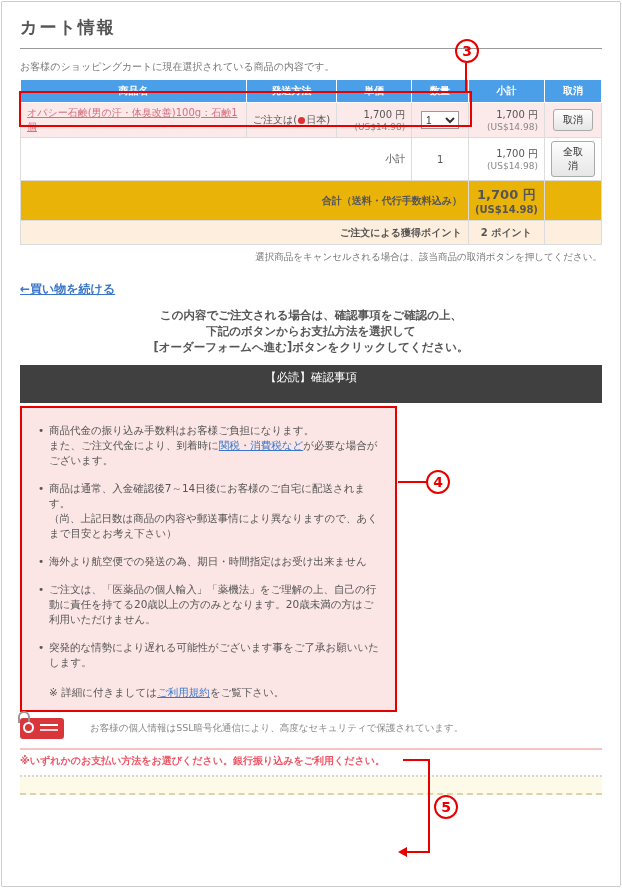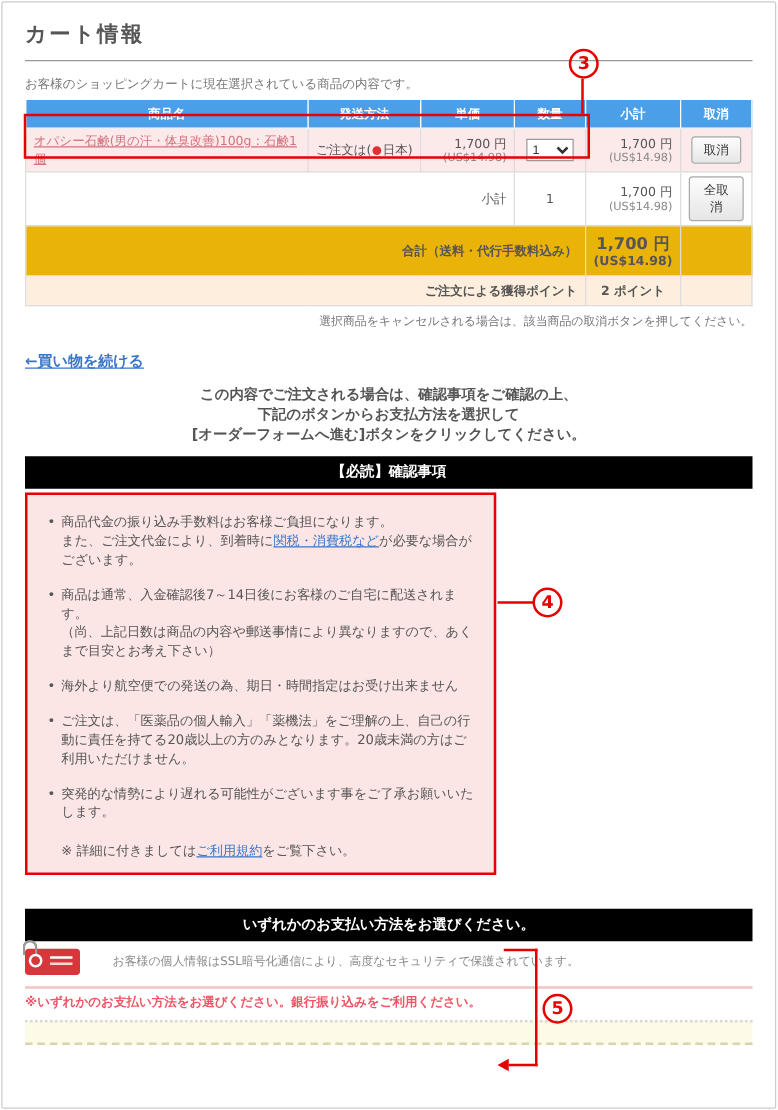--- a/index.html
+++ b/index.html
@@ -44,21 +44,21 @@
   .total-cell .yen { font-size:13px; display:block; }
   .total-cell .usd { font-size:10px; display:block; }
   .points-label { font-size:10.5px; font-weight:bold; color:#f08433; }
   .points-cell { text-align:center; font-size:10.5px; font-weight:bold; color:#f08433;margin-top:37px; }
   .cancel-note { text-align:right; font-size:9.5px; color:#777; margin-top:6px; }
 
   .continue-link { display:inline-block; margin-top:17px; font-size:12px; font-weight:bold; color:#3a77c9; text-decoration:underline; }
 
   .instructions { margin-top:9px; text-align:center; font-size:11.5px; font-weight:bold; color:#555; line-height:16px; }
 
-  .red-banner { margin-top:10px; background:#000000; color:#fff; font-size:11.5px; font-weight:bold; text-align:center; padding:5px 0 6px; }
+  .red-banner { margin-top:10px; background:#404040; color:#fff; font-size:11.5px; font-weight:normal; text-align:center; padding:5px 0 18px; }
 
   
   .confirm-box { margin-top:3px; width:377px; min-height:258px; background:#fbe5e5; border:2px solid #e60000; padding:15px 14px 10px 16px; }
   .confirm-box ul { list-style:none; }
   .confirm-box li { font-size:10.5px; color:#555; line-height:15px; margin-bottom:13px; padding-left:11px; position:relative; white-space:pre-line; }
   .confirm-box li::before { content:"•"; position:absolute; left:0; top:0; color:#555; }
   .confirm-box a { color:#3a77c9; text-decoration:underline; }
   .confirm-note { font-size:10.5px; color:#555; padding-left:11px; margin-top:16px; }
 
   .banner2 { margin-top:27px; }
@@ -184,21 +184,20 @@
 また、ご注文代金により、到着時に</span><a href="#">関税・消費税など</a><span>が必要な場合がございます。</span></li>
         <li>商品は通常、入金確認後7～14日後にお客様のご自宅に配送されます。
 （尚、上記日数は商品の内容や郵送事情により異なりますので、あくまで目安とお考え下さい）</li>
         <li>海外より航空便での発送の為、期日・時間指定はお受け出来ません</li>
         <li>ご注文は、「医薬品の個人輸入」「薬機法」をご理解の上、自己の行動に責任を持てる20歳以上の方のみとなります。20歳未満の方はご利用いただけません。</li>
         <li>突発的な情勢により遅れる可能性がございます事をご了承お願いいたします。</li>
       </ul>
       <div class="confirm-note"><span>※ 詳細に付きましては</span><a href="#">ご利用規約</a><span>をご覧下さい。</span></div>
     </div>
 
-    <div class="red-banner banner2">いずれかのお支払い方法をお選びください。</div>
 
     <div class="ssl-row">
       <span class="ssl-badge">
         <span class="shackle"></span>
         <span class="ring"></span>
           <span class="l1"></span>
           <span class="l2"></span>
       </span>
       <span class="ssl-text">お客様の個人情報はSSL暗号化通信により、高度なセキュリティで保護されています。</span>
     </div>

